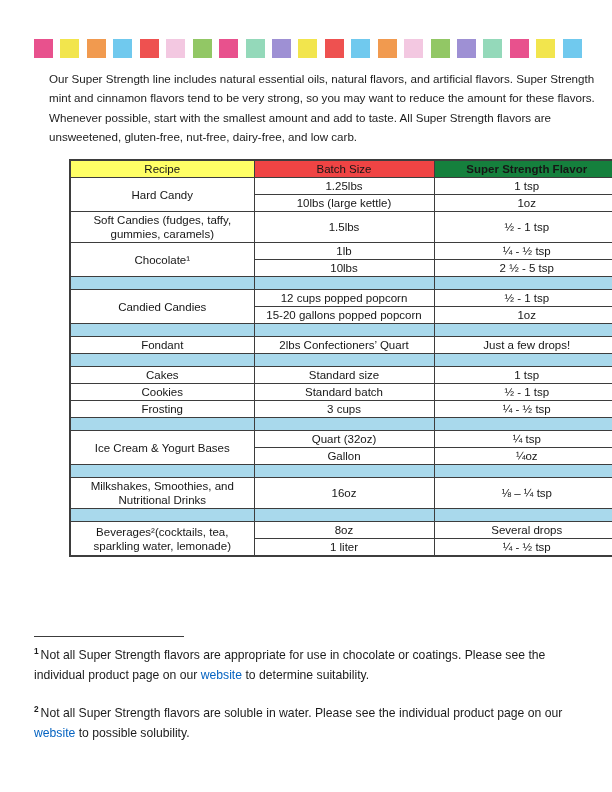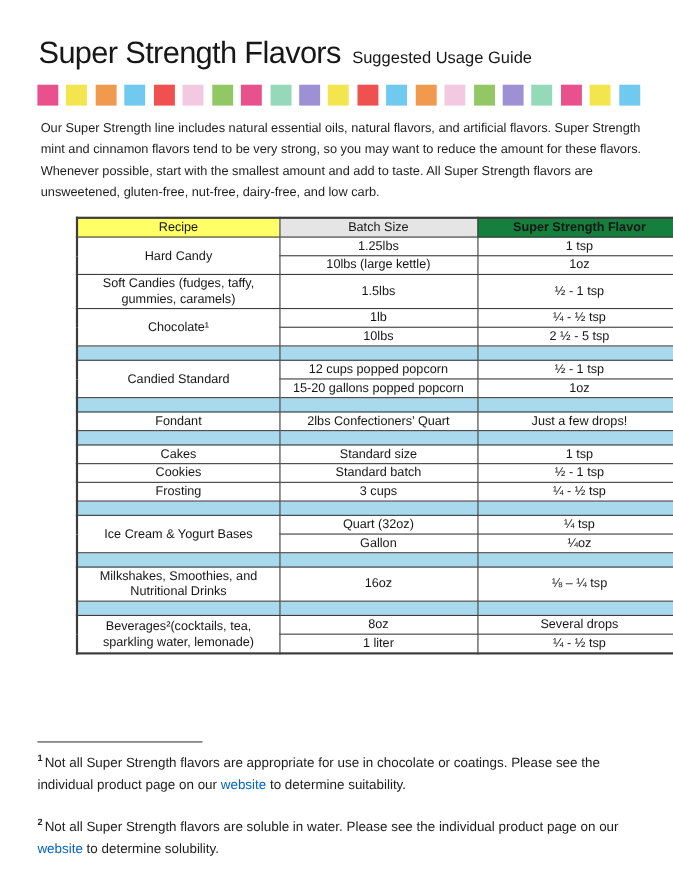--- a/index.html
+++ b/index.html
@@ -15,21 +15,21 @@
   
   .title-row { white-space: nowrap; margin: 6px 0 0 2px; }
   .title-main { font-size: 28px; font-weight: 400; letter-spacing: -0.6px; color: #171717; }
   .title-sub  { font-size: 15px; font-weight: 400; color: #171717; margin-left: 6px; }
 
   
   .strip { display: flex; justify-content: space-between; width: 548px; margin: 13px 0 11px 1px; }
   .swatch { width: 19px; height: 19px; flex: 0 0 19px; }
 
   
-  .intro { width: 552px; font-size: 11.6px; line-height: 19.3px; margin: 0 0 13px 4px; color: #1c1c1c; }
+  .intro { width: 552px; font-size: 11.6px; line-height: 19.3px; margin: 0 0 13px 16px; color: #1c1c1c; }
 
   
   table.usage { width: 550px; border-collapse: collapse; table-layout: fixed; border: 2px solid #3d3d3d; margin-left: 36px; }
   table.usage col.c1 { width: 184px; }
   table.usage col.c2 { width: 180px; }
   table.usage col.c3 { width: 186px; }
   table.usage td {
     border: 1px solid #3d3d3d;
     text-align: center;
     vertical-align: middle;
@@ -47,24 +47,20 @@
   .fn-sep { width: 150px; height: 0; border-top: 1px solid #3c3c3c; margin: 0 0 9px 0; }
   .footnote { width: 552px; font-size: 12.2px; line-height: 19.5px; margin: 0 0 19px 0; color: #1c1c1c; }
   .fn-marker { font-weight: 700; font-size: 0.68em; vertical-align: super; line-height: 0; margin-right: 2px; }
   a.website { color: #0563c1; cursor: pointer; }
 </style>
 </head>
 <body>
 
 <div class="page">
 
-  <div class="title-row">
-    <span class="title-main">Super Strength Flavors</span>
-    <span class="title-sub">Suggested Usage Guide</span>
-  </div>
 
   <div class="strip">
       <div class="swatch" style="background: rgb(232, 81, 141);"></div>
       <div class="swatch" style="background: rgb(242, 229, 77);"></div>
       <div class="swatch" style="background: rgb(241, 154, 79);"></div>
       <div class="swatch" style="background: rgb(112, 201, 238);"></div>
       <div class="swatch" style="background: rgb(238, 81, 80);"></div>
       <div class="swatch" style="background: rgb(243, 200, 225);"></div>
       <div class="swatch" style="background: rgb(146, 199, 101);"></div>
       <div class="swatch" style="background: rgb(232, 81, 141);"></div>
@@ -87,21 +83,21 @@
 
   <table class="usage">
     <colgroup>
         <col class="c1">
         <col class="c2">
         <col class="c3">
       </colgroup>
     <thead>
       <tr>
         <td style="background: rgb(255, 255, 102);">Recipe</td>
-        <td style="background: #e5e5e5;">Batch Size</td>
+        <td style="background: #ef4444;">Batch Size</td>
         <td style="background: #15803d; font-weight: bold;">Super Strength Flavor</td>
       </tr>
     </thead>
     <tbody>
         <tr>
           <td rowspan="2">Hard Candy</td>
           <td>1.25lbs</td>
           <td>1 tsp</td>
         </tr>
         <tr>
@@ -121,21 +117,21 @@
         <tr>
           <td>10lbs</td>
           <td>2 ½ - 5 tsp</td>
         </tr>
         <tr class="sep-row">
           <td style="background: rgb(169, 217, 236);"></td>
           <td style="background: rgb(169, 217, 236);"></td>
           <td style="background: rgb(169, 217, 236);"></td>
         </tr>
         <tr>
-          <td rowspan="2">Candied Standard</td>
+          <td rowspan="2">Candied Candies</td>
           <td>12 cups popped popcorn</td>
           <td>½ - 1 tsp</td>
         </tr>
         <tr>
           <td>15-20 gallons popped popcorn</td>
           <td>1oz</td>
         </tr>
         <tr class="sep-row">
           <td style="background: rgb(169, 217, 236);"></td>
           <td style="background: rgb(169, 217, 236);"></td>
@@ -205,16 +201,16 @@
           <td>¼ - ½ tsp</td>
         </tr>
       </tbody>
   </table>
 
   <div class="footnotes">
     <div class="fn-sep"></div>
 
     <p class="footnote"><span class="fn-marker">1</span><span>Not all Super Strength flavors are appropriate for use in chocolate or coatings. Please see the individual product page on our </span><a class="website">website</a><span> to determine suitability.</span></p>
 
-    <p class="footnote"><span class="fn-marker">2</span><span>Not all Super Strength flavors are soluble in water. Please see the individual product page on our </span><a class="website">website</a><span> to determine solubility.</span></p>
+    <p class="footnote"><span class="fn-marker">2</span><span>Not all Super Strength flavors are soluble in water. Please see the individual product page on our </span><a class="website">website</a><span> to possible solubility.</span></p>
   </div>
 
 </div>
 
 </body></html>

